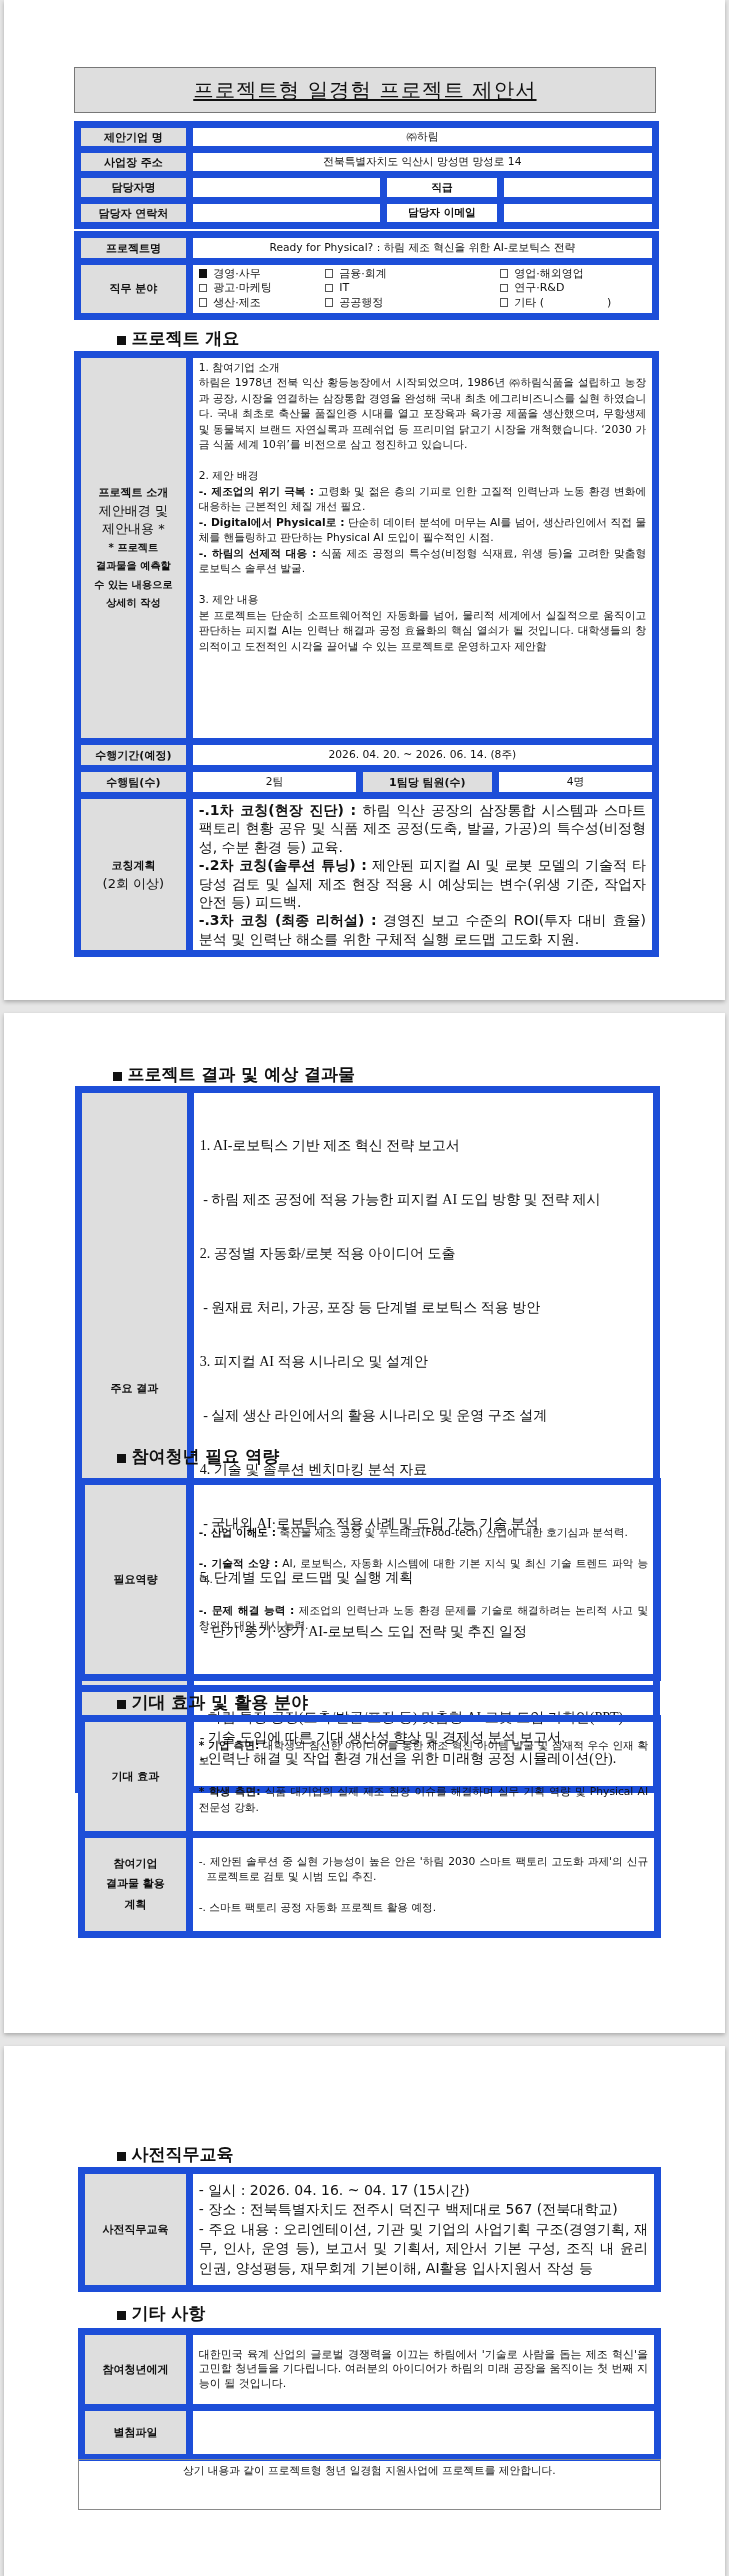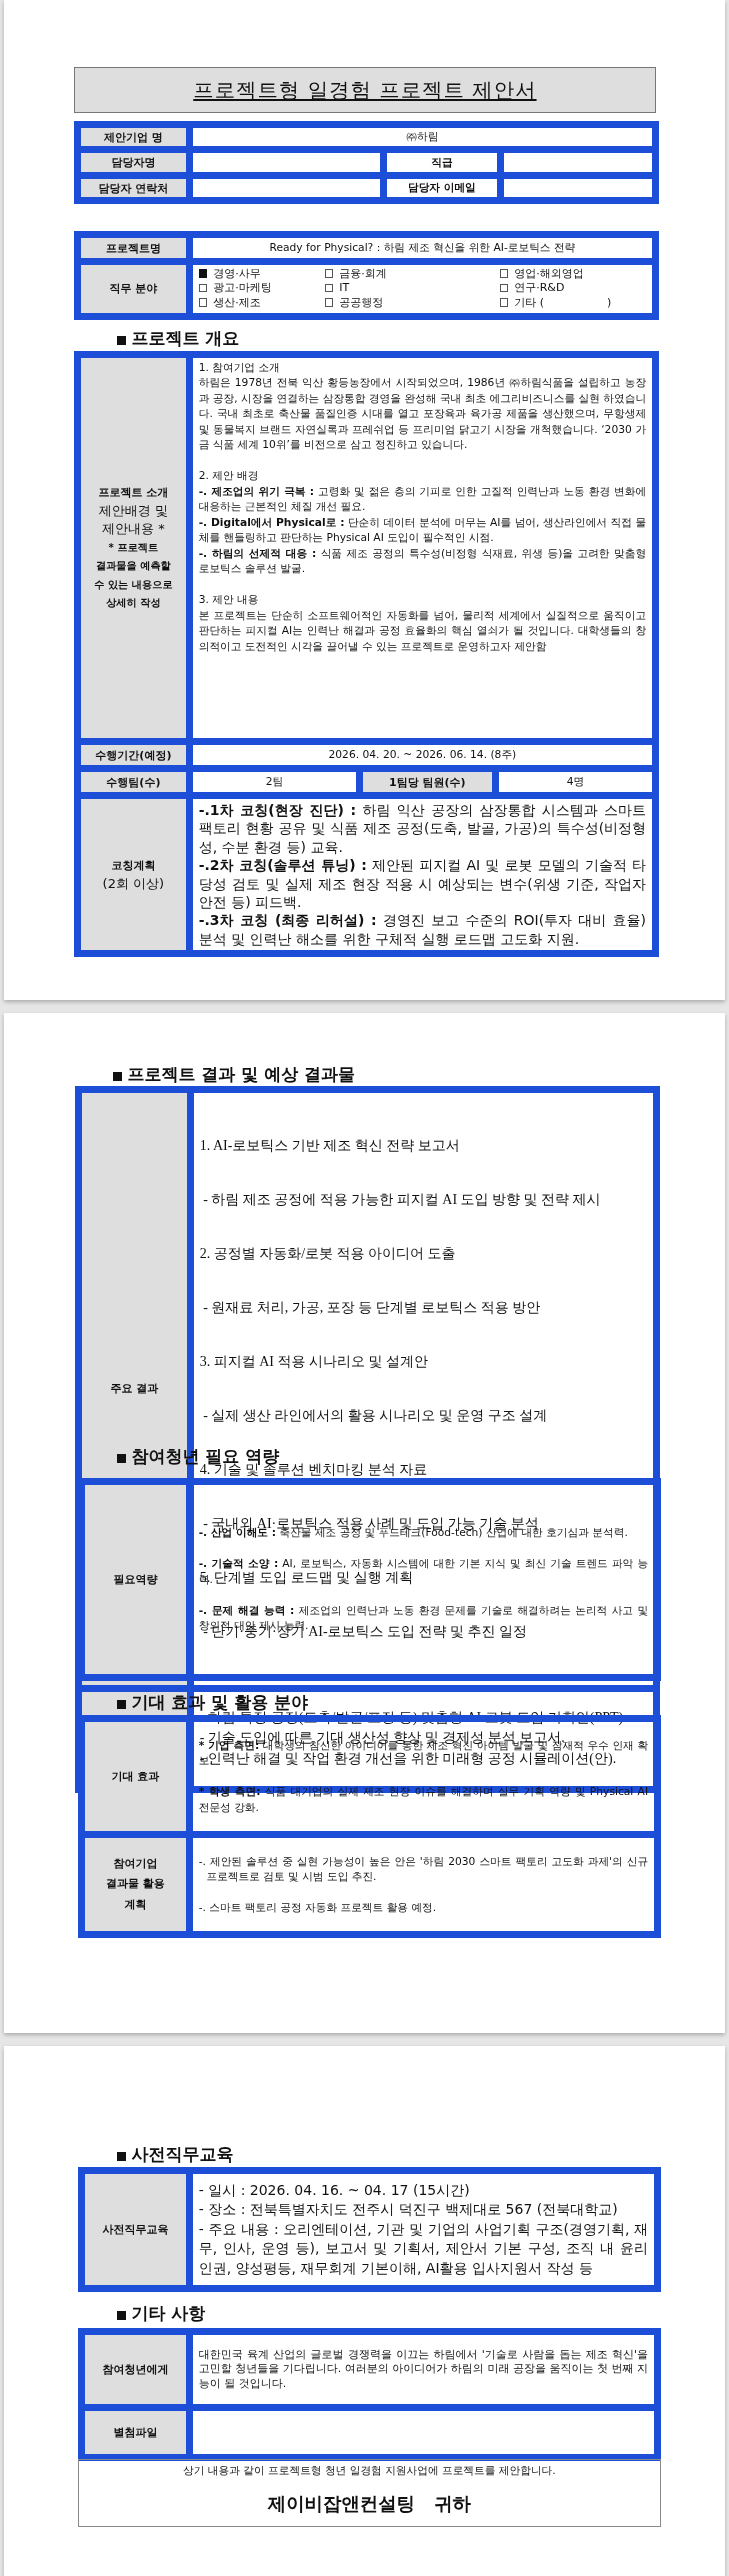--- a/index.html
+++ b/index.html
@@ -44,20 +44,24 @@
           <col style="width:112px">
           <col style="width:194px">
           <col style="width:117px">
           <col>
         </colgroup>
       <tbody>
           <tr style="height:25px">
         <td class="lab">제안기업 명</td>
         <td class="val" colspan="3">㈜하림</td>
       </tr>
+      <tr style="height:25px">
+        <td class="lab">사업장 주소</td>
+        <td class="val" colspan="3">전북특별자치도 익산시 망성면 망성로 14</td>
+      </tr>
       <tr style="height:26px">
         <td class="lab">담당자명</td>
         <td class="val"></td>
         <td class="val b" style="background:#fff">직급</td>
         <td class="val"></td>
       </tr>
       <tr style="height:25px">
         <td class="lab">담당자 연락처</td>
         <td class="val"></td>
         <td class="val b" style="background:#fff">담당자 이메일</td>
@@ -322,18 +326,17 @@
         </td>
       </tr>
       <tr style="height:50px">
         <td class="lab">별첨파일</td>
         <td></td>
       </tr>
     </tbody>
       </table>
   </div>
 
-  <div class="abs" style="left:74px; top:413px; width:583px; height:68px; border:1px solid #8a8a8a; text-align:center;">
+  <div class="abs" style="left:74px; top:413px; width:583px; height:51px; border:1px solid #8a8a8a; text-align:center;">
     <div style="font-size:10.7px; margin-top:3.9px;">상기 내용과 같이 프로젝트형 청년 일경험 지원사업에 프로젝트를 제안합니다.</div>
-    <div style="font-size:18.4px; font-weight:bold; margin-top:13.6px; white-space:pre;">제이비잡앤컨설팅   귀하</div>
   </div>
 </div>
 
 
 </body></html>

